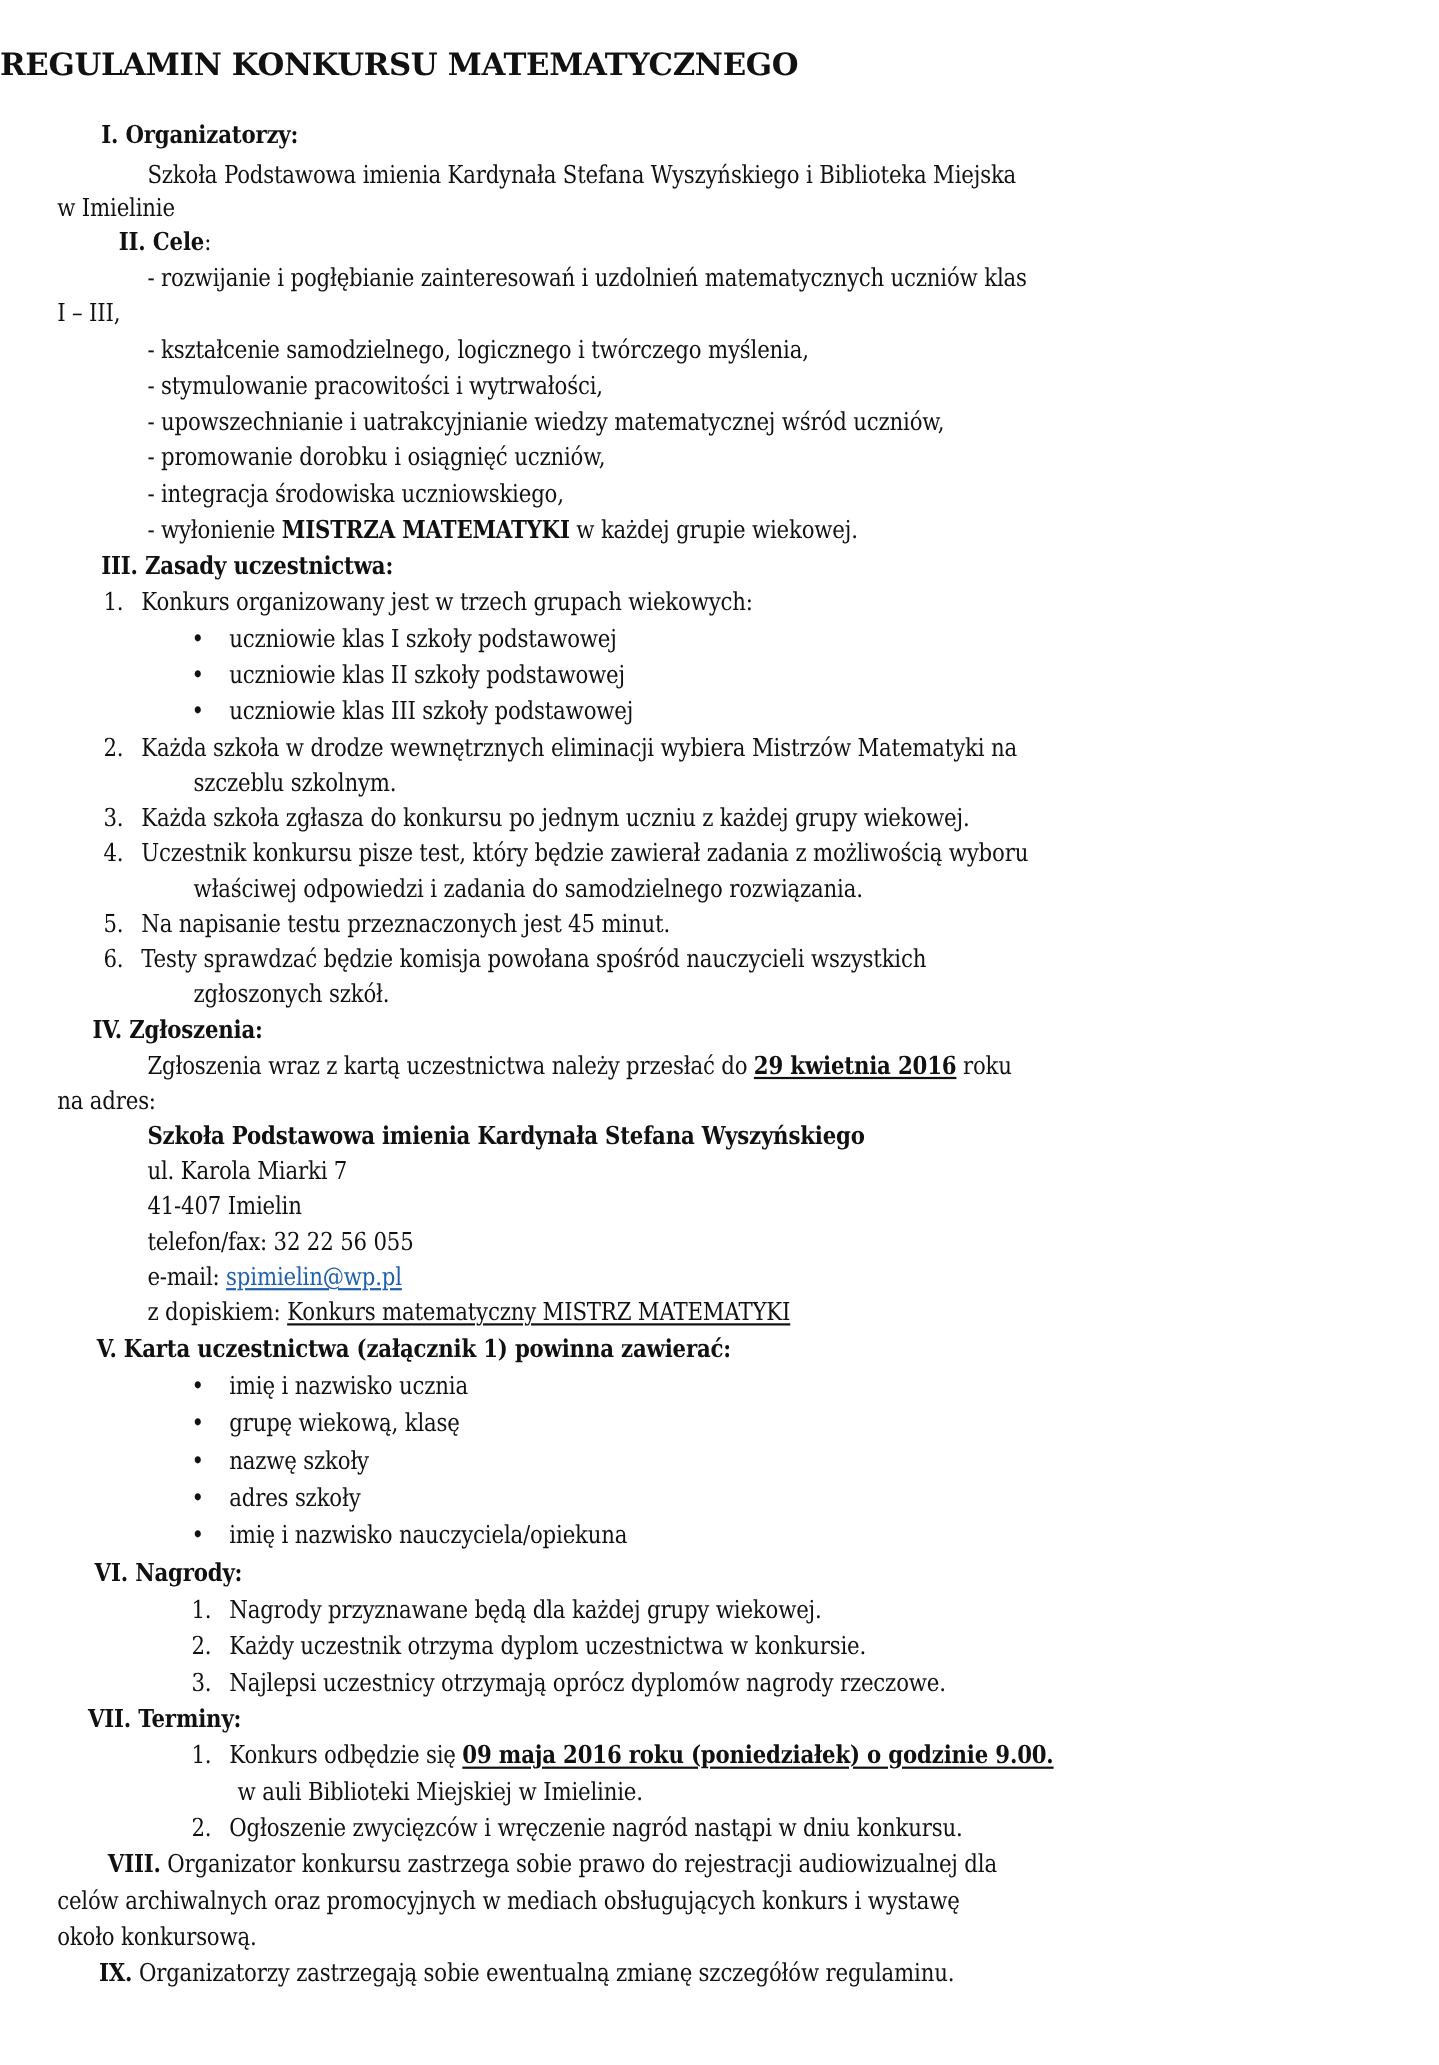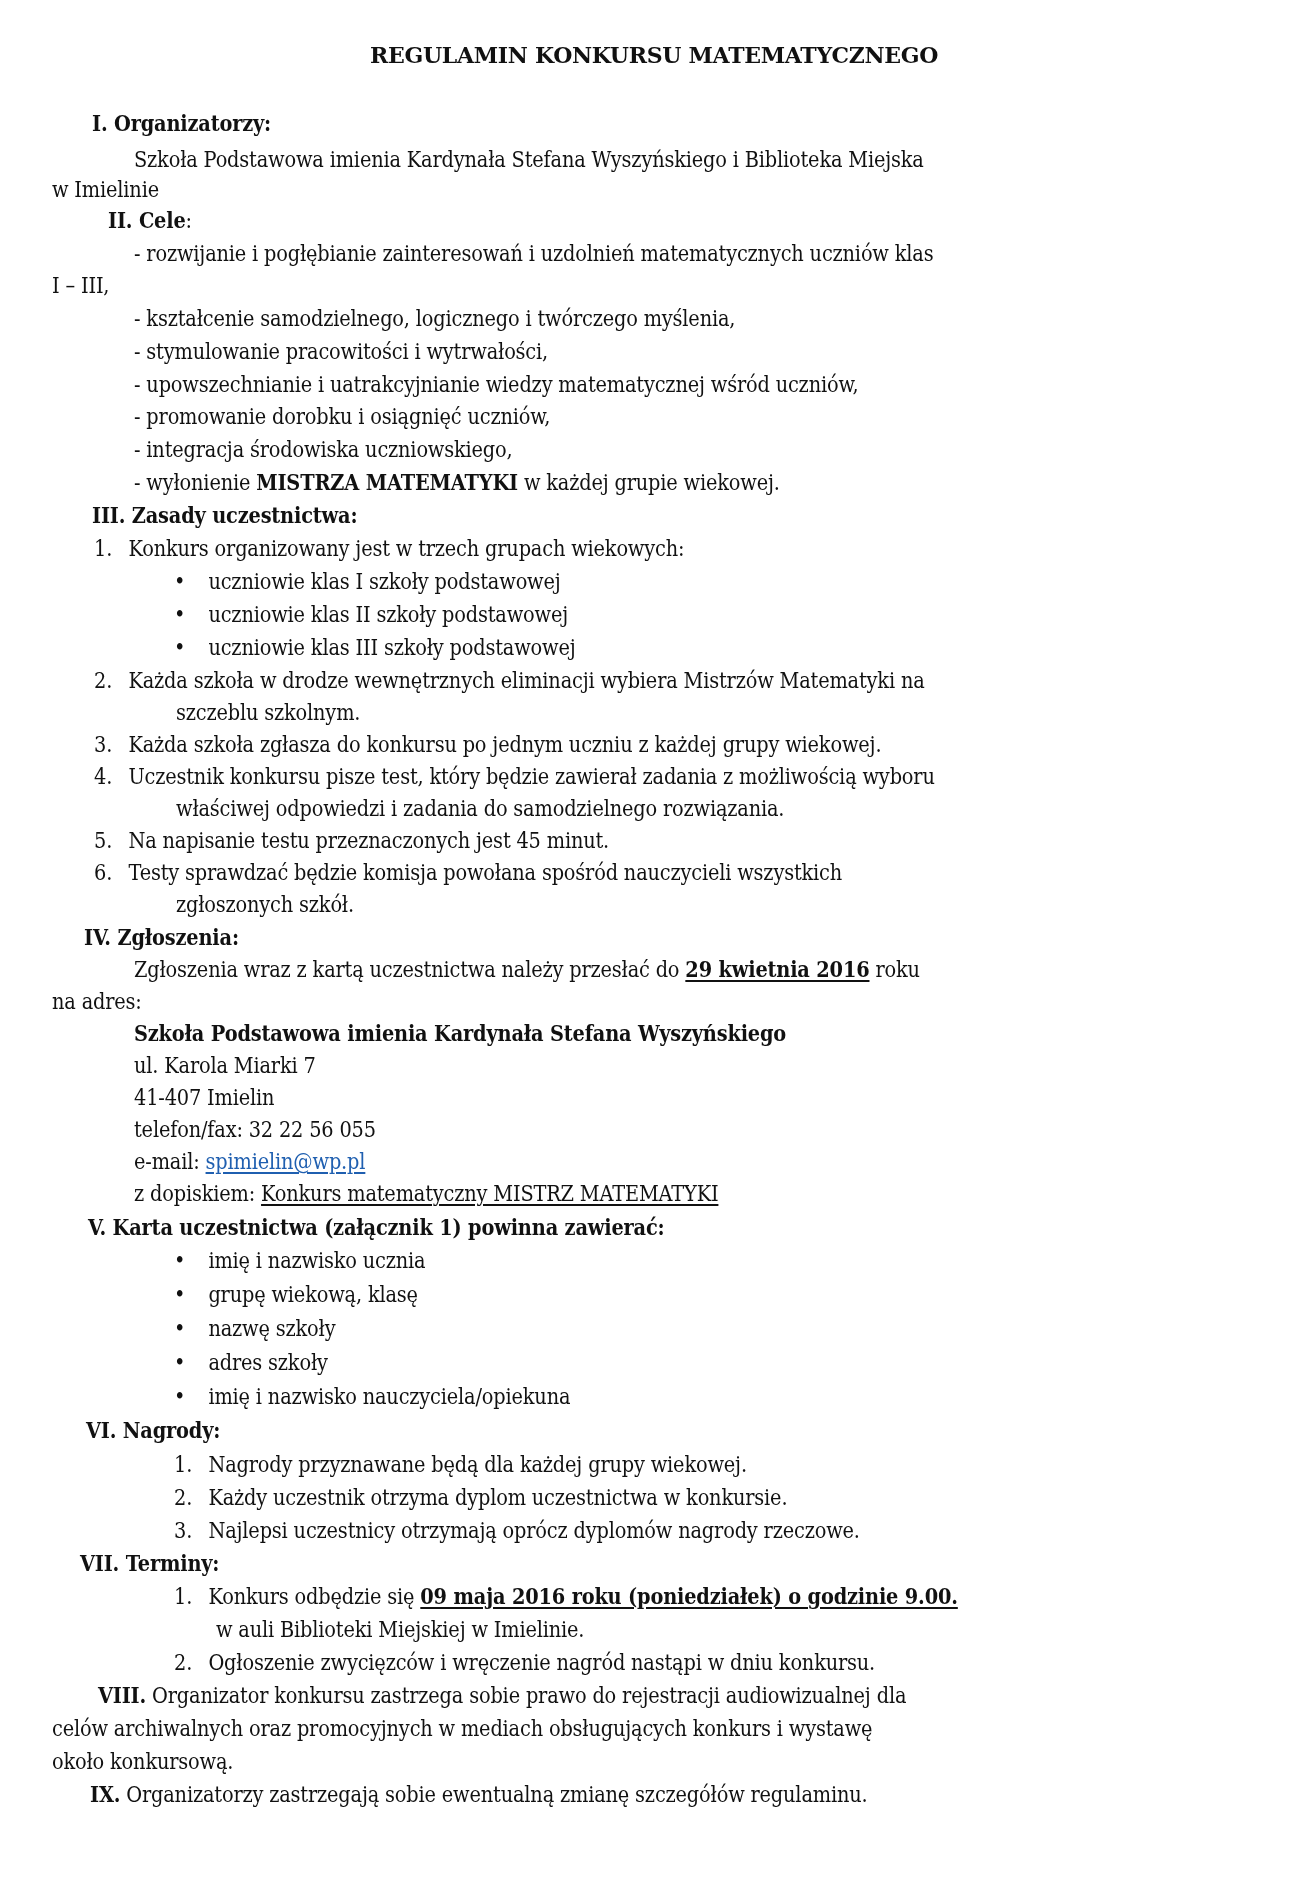--- a/index.html
+++ b/index.html
@@ -11,22 +11,22 @@
   .page { position: absolute; left: 0; top: 0; width: 1308px; height: 1877px; }
   .line {
     position: absolute; left: 0; white-space: nowrap;
     font-size: 22.5px; line-height: 30px; letter-spacing: -0.2px;
     transform-origin: left top;
   }
   .b { font-weight: bold; }
   .u { text-decoration: underline; text-decoration-thickness: 2px; text-underline-offset: 3px; }
   .link { color: #1f5fb0; text-decoration: underline; text-decoration-thickness: 2px; text-underline-offset: 3px; }
   .title {
-    position: absolute; top: 42px; left: 0; width: 1308px; text-align: center;
-    font-size: 22px; font-weight: bold; letter-spacing: -0.3px;
+    position: absolute; top: 42px; left: 0; width: 1308px; 
+    font-size: 28px; font-weight: bold; letter-spacing: -0.3px;
   }
   .bullet { display: inline-block; width: 40px; }
   .num { display: inline-block; width: 40px; }
 </style>
 </head>
 <body>
 
 <div class="page">
 
   <div class="title">REGULAMIN KONKURSU MATEMATYCZNEGO</div>

